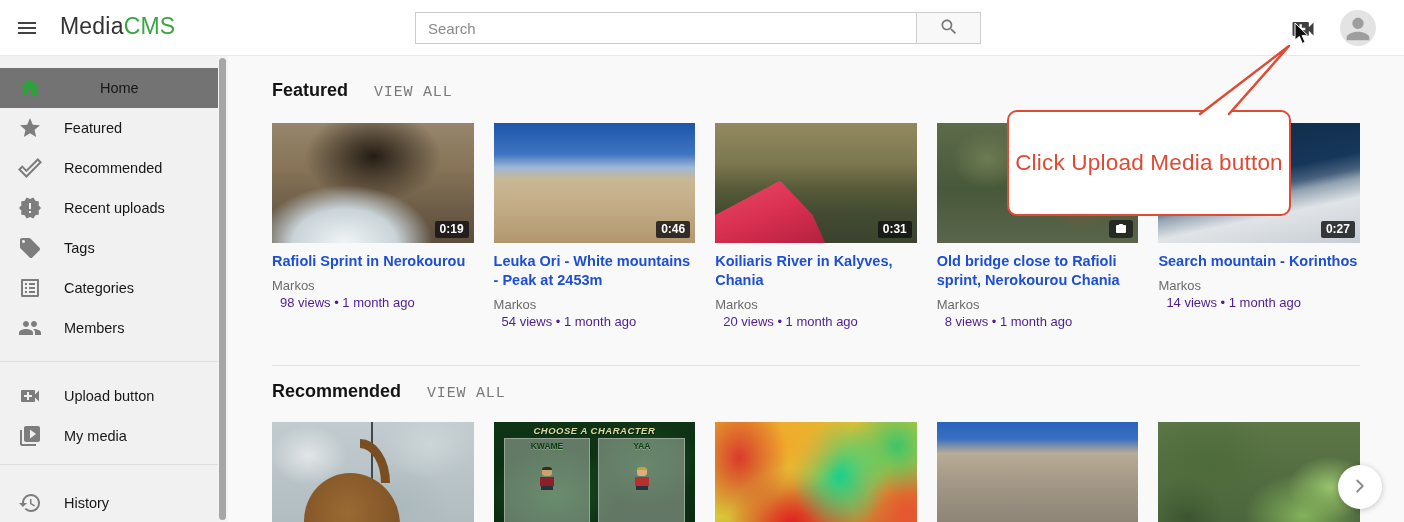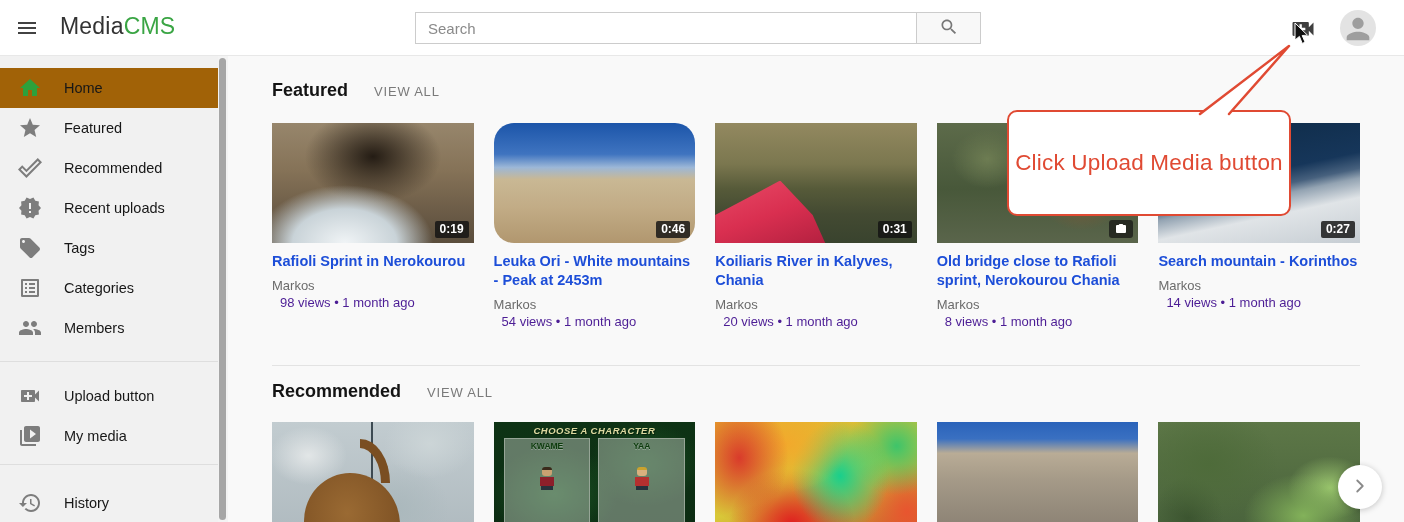--- a/index.html
+++ b/index.html
@@ -35,34 +35,34 @@
     background:#e3e3e3; color:#9e9e9e; overflow:hidden; display:flex; align-items:center; justify-content:center; cursor:pointer;
   }
 
   
   .sidebar { position:absolute; top:56px; left:0; width:218px; bottom:0; background:#f1f1f1; z-index:5; }
   .nav-pad { height:12px; }
   .nav-item { height:40px; display:flex; align-items:center; padding-left:18px; cursor:pointer; }
   .nav-item .nicon { width:24px; height:24px; color:#7d7d7d; flex:0 0 24px; }
   .nav-item .nicon.green { color:#2da13c; }
   .nav-item .nlabel { margin-left:22px; font-size:14.5px; font-weight:500; color:#171717; }
-  .nav-item.active { background:#a16207; }
+  .nav-item.active { background:#737373;gap:36px; }
   .nav-divider { height:1px; background:#dedede; }
   .d1 { margin:13px 0 14px 0; }
   .d2 { margin:8px 0 18px 0; }
 
   .scrollbar { position:absolute; top:56px; left:218px; width:10px; bottom:0; background:#f3f3f3; z-index:6; }
   .scroll-thumb { position:absolute; top:2px; left:1px; width:7px; height:462px; background:#a6a6a6; border-radius:4px; }
 
   
   .section-head { position:absolute; left:272px; display:flex; align-items:baseline; }
   .sh1 { top:80px; }
   .sh2 { top:381px; }
   .section-title { font-size:18px; font-weight:700; color:#141414; }
-  .view-all { margin-left:26px; font-size:13px; font-weight:500; letter-spacing:.8px; color:#7a7a7a; text-decoration:none; cursor:pointer; }
+  .view-all { margin-left:26px; font-size:15px; font-weight:500; letter-spacing:.8px; color:#7a7a7a; text-decoration:none; cursor:pointer;font-family:Liberation Mono, monospace; }
   .section-divider { position:absolute; top:365px; left:272px; width:1088px; height:1px; background:#e3e3e3; }
 
   .cards { position:absolute; left:272px; width:1088px; display:flex; gap:20px; }
   .row1 { top:123px; }
   .row2 { top:422px; }
   .card { flex:1 1 0; min-width:0; cursor:pointer; }
   .thumb { position:relative; height:120px; background:#d8d8d8; overflow:hidden; }
   .duration {
     position:absolute; right:5px; bottom:5px; background:rgba(18,18,18,.82); color:#fff;
     font-size:12px; font-weight:700; padding:2px 5px; border-radius:2px; line-height:13px;
@@ -73,21 +73,21 @@
   }
   .card-title { margin-top:9px; font-size:14.5px; font-weight:700; color:#1d4ed8; line-height:19px; }
   .card-author { margin-top:6px; font-size:13px; color:#6b6b6b; line-height:17px; }
   .card-meta { font-size:13px; color:#4c1d95; line-height:17px;margin-left:8px; }
 
   
   .t-f1 { background:
     radial-gradient(130px 85px at 36% 100%, #f0f4f6 0%, #c9d3d8 40%, rgba(201,211,216,0) 68%),
     radial-gradient(110px 75px at 50% 28%, #241c14 0%, rgba(36,28,20,0) 62%),
     linear-gradient(180deg, #97866c 0%, #857257 40%, #6d5d48 72%, #5a4d3c 100%); }
-  .t-f2 { background: linear-gradient(180deg, #1c55a9 0%, #3f74c0 26%, #9cb7d7 37%, #c9b894 47%, #c2ac86 70%, #b1976f 100%); border-radius: 20px; }
+  .t-f2 { background: linear-gradient(180deg, #1c55a9 0%, #3f74c0 26%, #9cb7d7 37%, #c9b894 47%, #c2ac86 70%, #b1976f 100%); }
   .t-f3 { background: linear-gradient(180deg, #938960 0%, #7b774f 34%, #565a39 55%, #434a32 76%, #39432e 100%); }
   .kayak { position:absolute; left:0; bottom:0; width:62%; height:52%;
     background:linear-gradient(160deg,#e84a66 0%, #d92f50 50%, #b01f3e 100%);
     clip-path:polygon(0 100%, 0 55%, 52% 0, 78% 55%, 88% 100%); }
   .t-f4 { background:
     radial-gradient(70px 55px at 72% 62%, #7a5b3a 0%, rgba(122,91,58,0) 60%),
     radial-gradient(55px 45px at 25% 30%, #6d7c52 0%, rgba(109,124,82,0) 65%),
     linear-gradient(180deg, #5d6b4a 0%, #48583a 55%, #5a654b 100%); }
   .t-f5 { background: linear-gradient(168deg, #0d2944 0%, #16365a 44%, #47617e 54%, #93a3b2 60%, #e0e4e7 72%, #c6cdd3 100%); }
 

